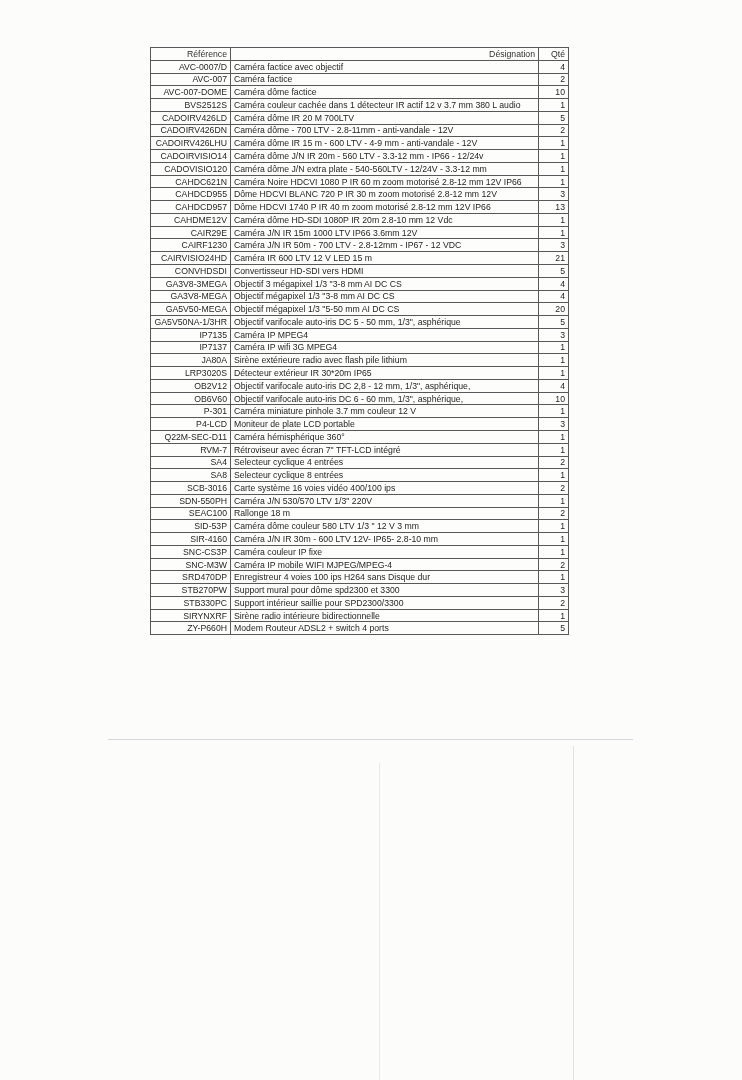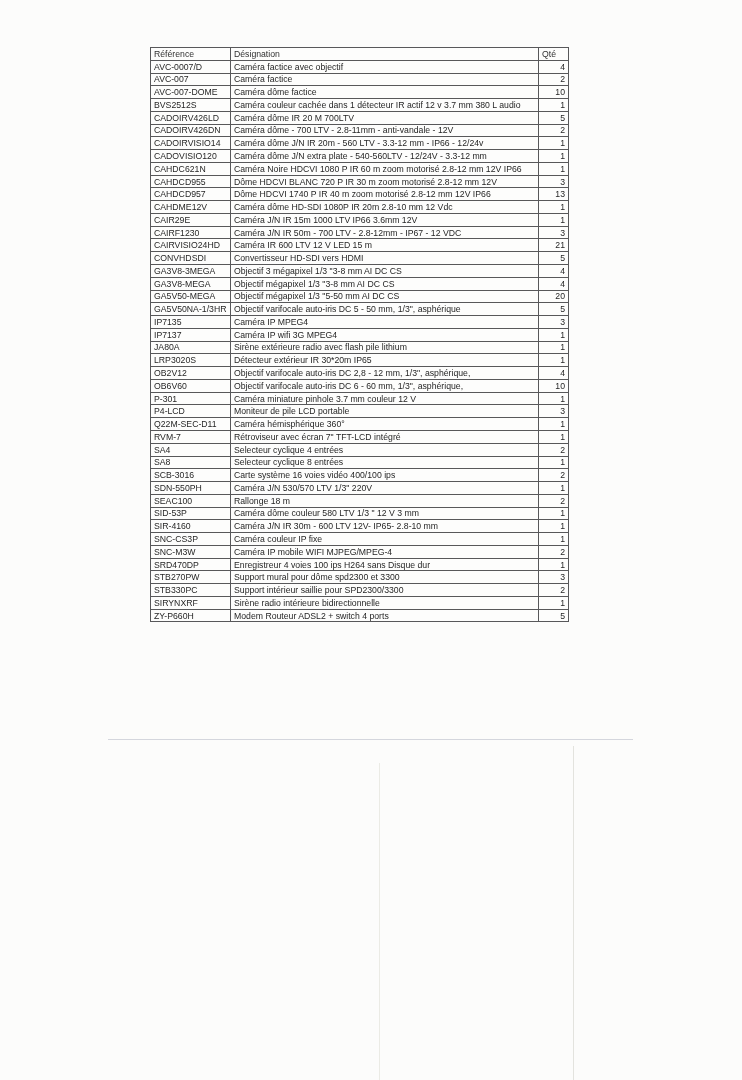--- a/index.html
+++ b/index.html
@@ -40,22 +40,22 @@
     border: 1px solid var(--border-col);
     height: 12.77px;
     font-size: 8.7px;
     line-height: 10px;
     padding: 0 3px;
     white-space: nowrap;
     overflow: hidden;
     font-weight: normal;
     vertical-align: middle;
   }
-  table.products th { text-align: left; color: #303030; }
-  td.c-ref { text-align: left; }
+  table.products th { text-align: right; color: #303030; }
+  td.c-ref { text-align: right; }
   td.c-des { text-align: left; margin-left: 15px; }
   td.c-qty { text-align: right; }
   
   .scan-hline {
     position: absolute;
     left: 108px; top: 739px;
     width: 525px; height: 1px;
     background: var(--hline-col);
   }
   .scan-vline-1 {
@@ -119,20 +119,25 @@
     <td class="c-des">Caméra dôme IR 20 M 700LTV</td>
     <td class="c-qty">5</td>
   </tr>
 
   <tr>
     <td class="c-ref">CADOIRV426DN</td>
     <td class="c-des">Caméra dôme - 700 LTV - 2.8-11mm  - anti-vandale  - 12V</td>
     <td class="c-qty">2</td>
   </tr>
 
+  <tr>
+    <td class="c-ref">CADOIRV426LHU</td>
+    <td class="c-des">Caméra dôme IR 15 m - 600 LTV - 4-9 mm  - anti-vandale - 12V</td>
+    <td class="c-qty">1</td>
+  </tr>
 
   <tr>
     <td class="c-ref">CADOIRVISIO14</td>
     <td class="c-des">Caméra dôme J/N IR 20m - 560 LTV - 3.3-12 mm - IP66 - 12/24v</td>
     <td class="c-qty">1</td>
   </tr>
 
   <tr>
     <td class="c-ref">CADOVISIO120</td>
     <td class="c-des">Caméra dôme J/N extra plate  - 540-560LTV - 12/24V - 3.3-12 mm</td>
@@ -250,21 +255,21 @@
   </tr>
 
   <tr>
     <td class="c-ref">P-301</td>
     <td class="c-des">Caméra miniature pinhole 3.7 mm couleur 12 V</td>
     <td class="c-qty">1</td>
   </tr>
 
   <tr>
     <td class="c-ref">P4-LCD</td>
-    <td class="c-des">Moniteur de pile LCD portable</td>
+    <td class="c-des">Moniteur de plate LCD portable</td>
     <td class="c-qty">3</td>
   </tr>
 
   <tr>
     <td class="c-ref">Q22M-SEC-D11</td>
     <td class="c-des">Caméra hémisphérique 360°</td>
     <td class="c-qty">1</td>
   </tr>
 
   <tr>

